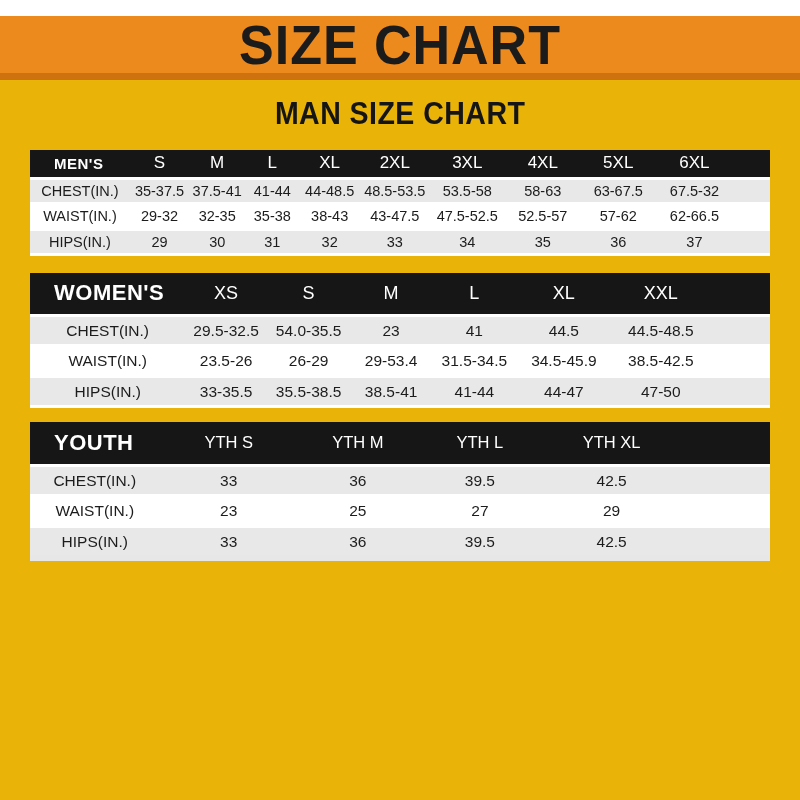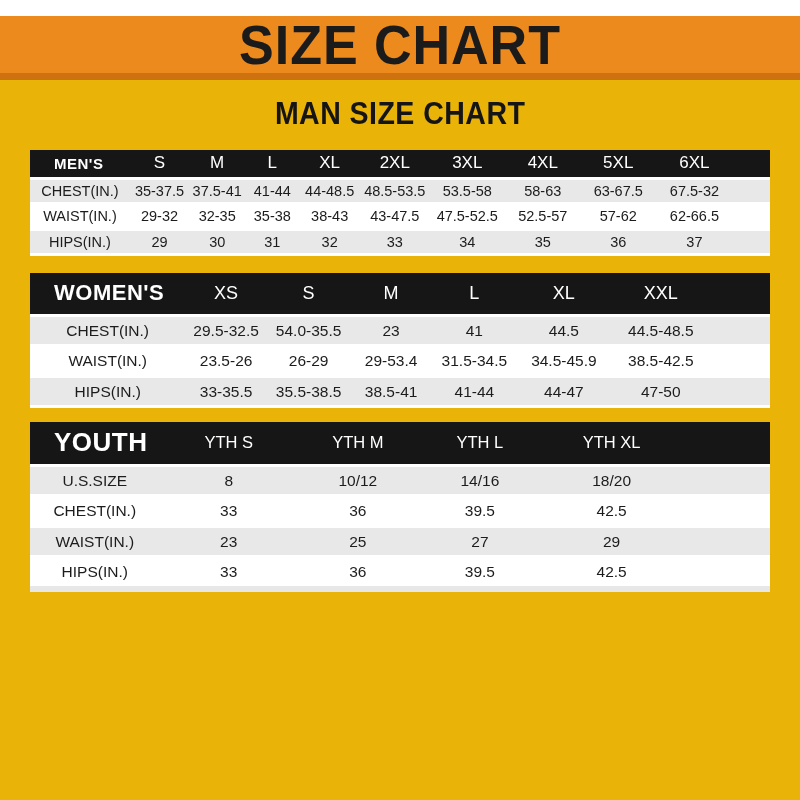--- a/index.html
+++ b/index.html
@@ -29,21 +29,21 @@
 
   thead th { background:#161616; color:#fff; font-weight:400; text-align:center;
              border-bottom:3px solid #fff; }
   thead th.band-label { text-align:left; padding-left:24px; font-weight:bold;
                         letter-spacing:0.5px; }
   .sec-men   thead th { height:28px; font-size:17px; }
   .sec-women thead th { height:42px; font-size:18px; }
   .sec-youth thead th { height:43px; font-size:16.5px; }
   .sec-men   thead th.band-label { font-size:15px; }
   .sec-women thead th.band-label { font-size:22px; }
-  .sec-youth thead th.band-label { font-size:26px; }
+  .sec-youth thead th.band-label { font-size:22px; }
 
   tbody td { text-align:center; color:#1c1c1c; line-height:1;
              border-bottom:3px solid #fff; }
   .sec-men   tbody td { font-size:14.5px; padding:4px 2px; }
   .sec-women tbody td { font-size:15.5px; padding:6px 2px; }
   .sec-youth tbody td { font-size:15.5px; padding:6px 2px; }
   tbody tr:nth-child(odd) td { background:#e8e8e8; }
   tbody tr:nth-child(even) td { background:#ffffff; }
 
   
@@ -215,28 +215,20 @@
             <th class="band-label">YOUTH</th>
             <th class="band-col">YTH S</th>
             <th class="band-col">YTH M</th>
             <th class="band-col">YTH L</th>
             <th class="band-col">YTH XL</th>
             <th class="band-col"></th>
           </tr>
         </thead>
         <tbody>
           <tr>
-            <td>U.S.SIZE</td>
-            <td>8</td>
-            <td>10/12</td>
-            <td>14/16</td>
-            <td>18/20</td>
-            <td></td>
-          </tr>
-          <tr>
             <td>CHEST(IN.)</td>
             <td>33</td>
             <td>36</td>
             <td>39.5</td>
             <td>42.5</td>
             <td></td>
           </tr>
           <tr>
             <td>WAIST(IN.)</td>
             <td>23</td>

